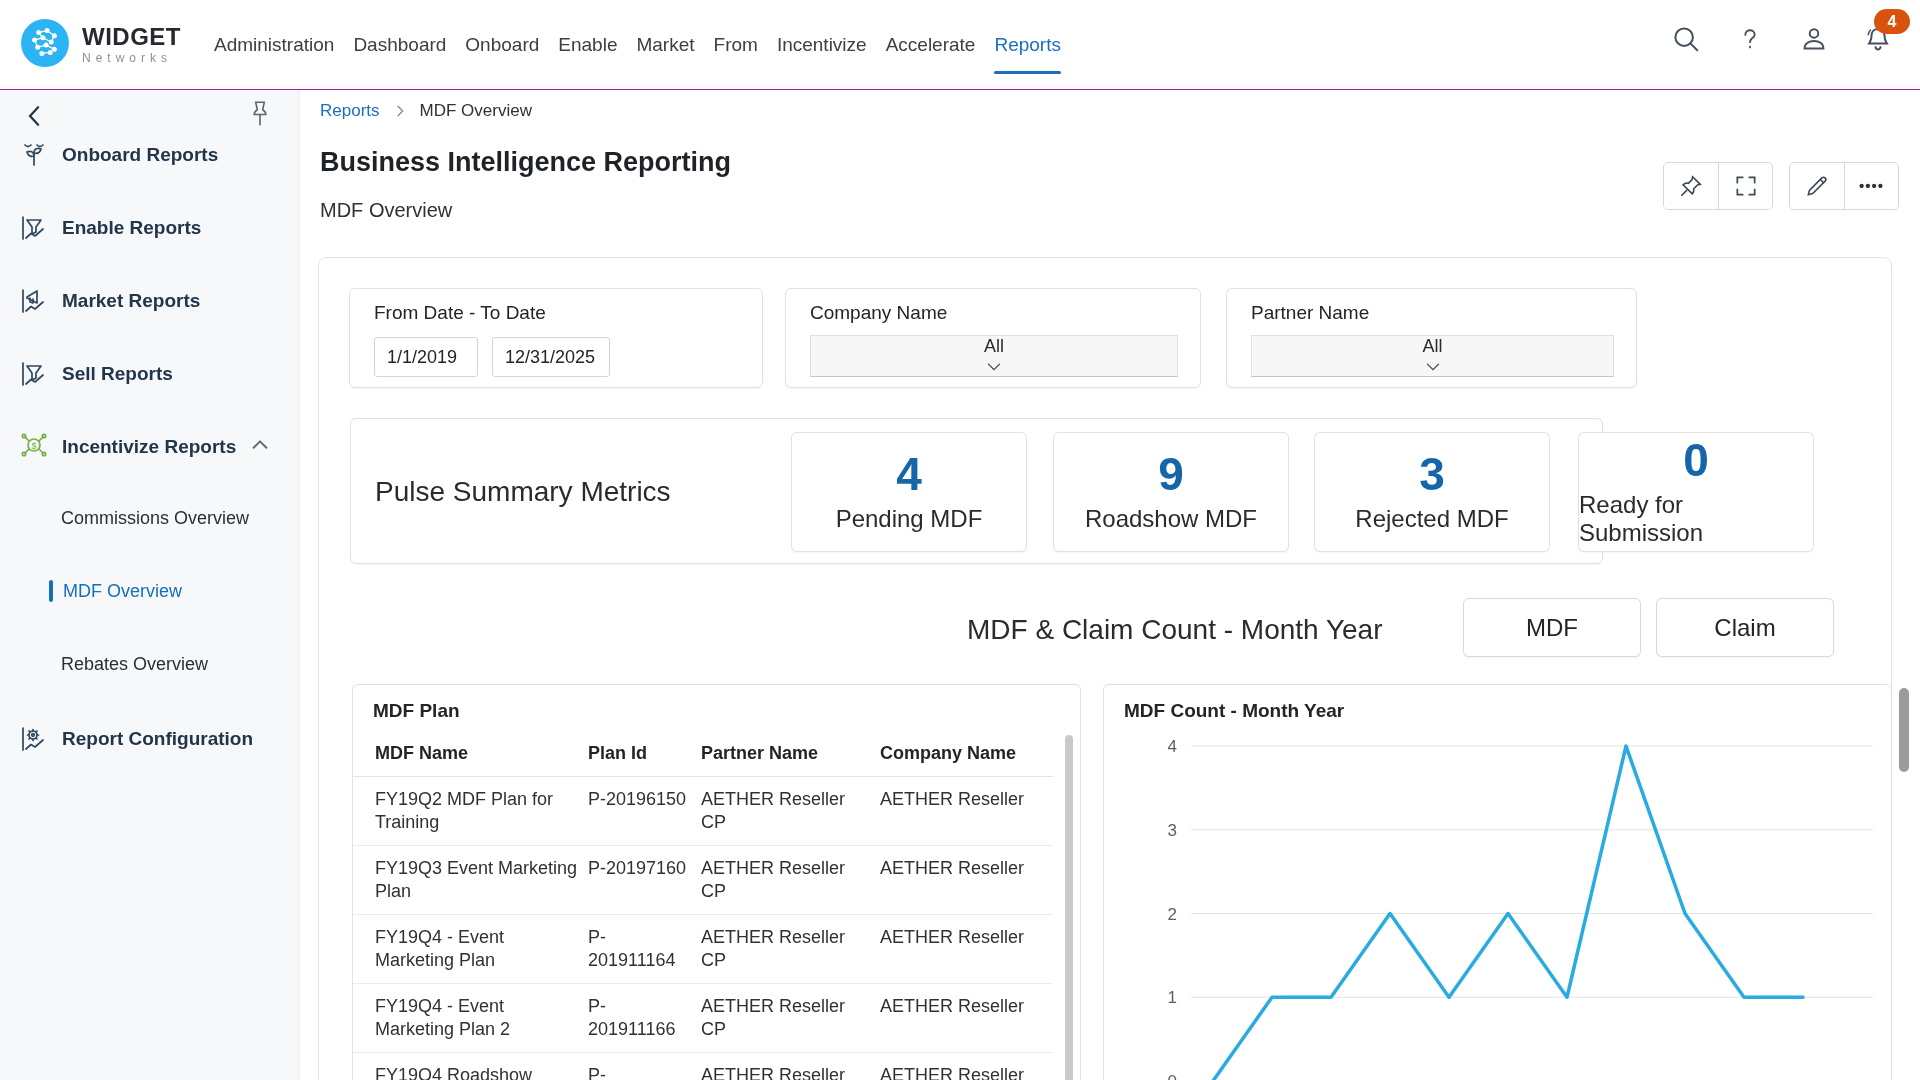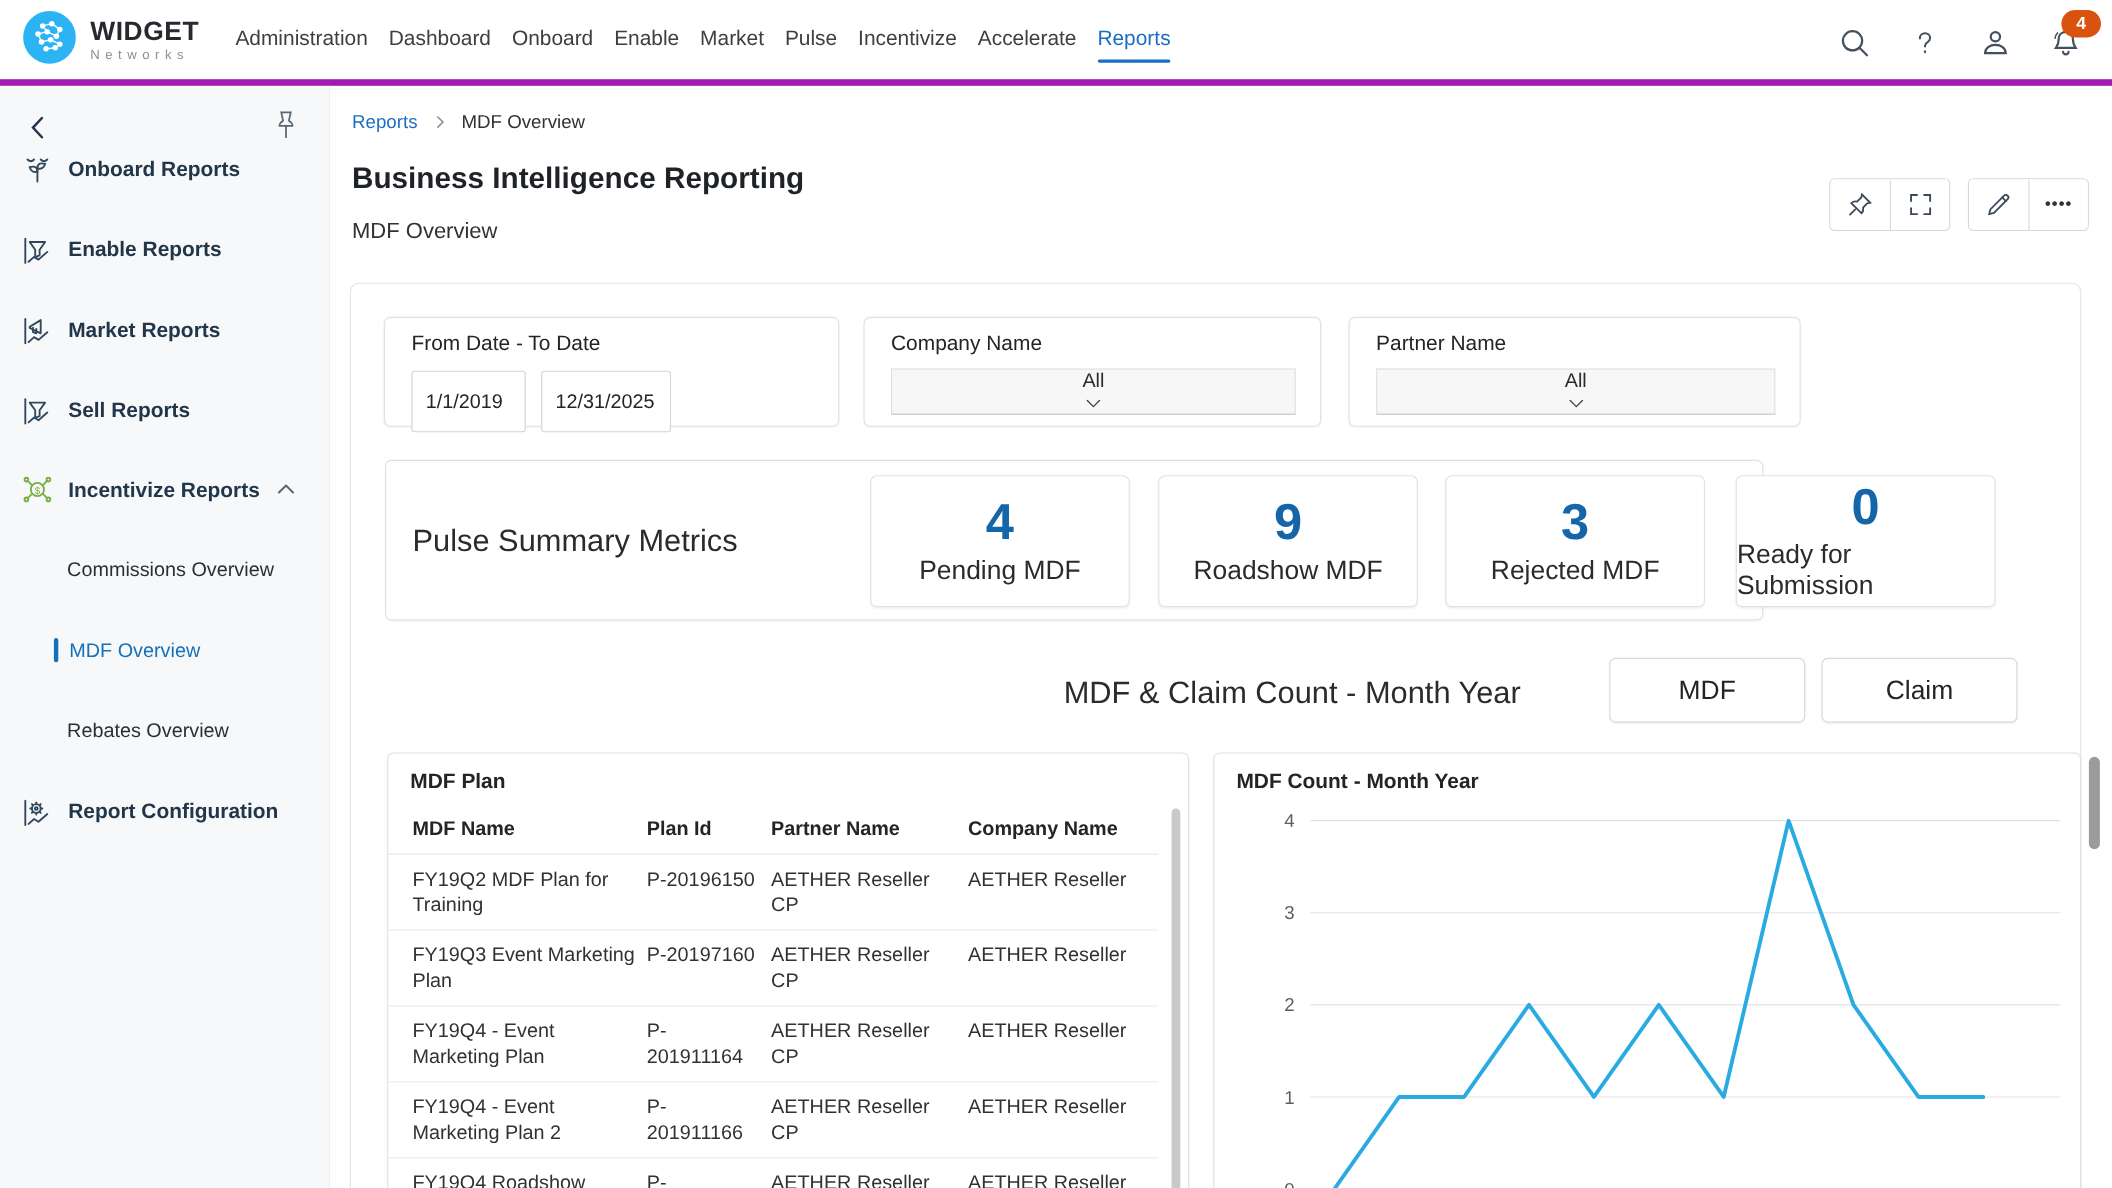--- a/index.html
+++ b/index.html
@@ -1,22 +1,22 @@
 <!DOCTYPE html>
 <html><head>
 <meta charset="utf-8">
 <style>
   * { margin:0; padding:0; box-sizing:border-box; }
   html,body { background:#fff; }
   body { font-family:"Liberation Sans", sans-serif; color:#252423; }
   .stage { position:relative; width:1920px; height:1080px; overflow:hidden; background:#fff; }
 
   
-  .topbar { position:absolute; left:0; top:0; width:1920px; height:78px; background:#fff;
-            border-bottom:6px solid #a21caf; display:flex; align-items:center; z-index:20; }
+  .topbar { position:absolute; left:0; top:0; width:1920px; height:90px; background:#fff;
+            border-bottom:1px solid #a21caf; display:flex; align-items:center; z-index:20; }
   .logo { display:flex; align-items:center; gap:12px; padding-left:20px; width:200px; }
   .logo-text { display:flex; flex-direction:column; line-height:1; }
   .logo-title { font-size:24px; font-weight:700; letter-spacing:.5px; color:#26292e; }
   .logo-sub { font-size:12px; color:#8a9097; letter-spacing:5px; margin-top:3px; }
   .main-nav { display:flex; align-items:center; gap:19px; height:100%; margin-left:14px; }
   .nav-item { position:relative; display:flex; align-items:center; height:100%; font-size:19px; color:#3c4043; cursor:pointer; }
   .nav-item.active { color:#1b6ec2; }
   .nav-item.active::after { content:""; position:absolute; left:0; right:0; bottom:15px; height:3px; background:#1b6ec2; border-radius:2px; }
   .topbar-icons { position:absolute; right:26px; top:0; height:78px; display:flex; align-items:center; gap:32px; }
   .tb-icon { position:relative; width:32px; height:32px; display:flex; align-items:center; justify-content:center; color:#44505e; cursor:pointer; }
@@ -56,21 +56,21 @@
   .more-dots { font-size:15px; letter-spacing:1px; color:#333; font-weight:700; line-height:10px; }
 
   
   .panel { position:absolute; left:318px; top:257px; width:1574px; height:900px; background:#fff;
            border:1px solid #e4e4e4; border-radius:8px; }
   .card { position:absolute; background:#fff; border:1px solid #e1e1e1; border-radius:6px; box-shadow:0 1px 2px rgba(0,0,0,.04); }
 
   .filter-label { position:absolute; left:24px; top:13px; font-size:19px; color:#252423; }
   .date-card { left:349px; top:288px; width:414px; height:100px; }
   .date-inputs { position:absolute; left:24px; top:48px; display:flex; gap:14px; }
-  .date-input { height:56px; border:1px solid #d4d4d4; border-radius:3px; font-size:18px; color:#252423;
+  .date-input { height:40px; border:1px solid #d4d4d4; border-radius:3px; font-size:18px; color:#252423;
                 padding:0 12px; font-family:"Liberation Sans", sans-serif; background:#fff; }
   .date-input.from { width:104px; }
   .date-input.to { width:118px; }
 
   .company-card { left:785px; top:288px; width:416px; height:100px; }
   .partner-card { left:1226px; top:288px; width:411px; height:100px; }
   .select-box { position:absolute; left:24px; top:46px; height:42px; background:#f7f7f7;
                 border:1px solid #e0e0e0; border-bottom-color:#c4c4c4; display:flex; align-items:center;
                 justify-content:space-between; padding:0 14px; font-size:18px; color:#2b2b2b; cursor:pointer;flex-direction:column; }
   .company-card .select-box { width:368px; }
@@ -152,21 +152,21 @@
         <span class="logo-title">WIDGET</span>
         <span class="logo-sub">Networks</span>
       </span>
     </div>
     <nav class="main-nav" id="main-nav">
         <div class="nav-item">Administration</div>
         <div class="nav-item">Dashboard</div>
         <div class="nav-item">Onboard</div>
         <div class="nav-item">Enable</div>
         <div class="nav-item">Market</div>
-        <div class="nav-item">Pulse</div>
+        <div class="nav-item">From</div>
         <div class="nav-item">Incentivize</div>
         <div class="nav-item">Accelerate</div>
         <div class="nav-item active">Reports</div>
       </nav>
     <div class="topbar-icons">
       <span class="tb-icon">
         <svg width="30" height="30" viewBox="0 0 24 24" fill="none" stroke-width="1.6" stroke-linecap="round">
           <circle cx="10.5" cy="10.5" r="7"></circle>
             <line x1="15.7" y1="15.7" x2="21" y2="21"></line>
         </svg>

